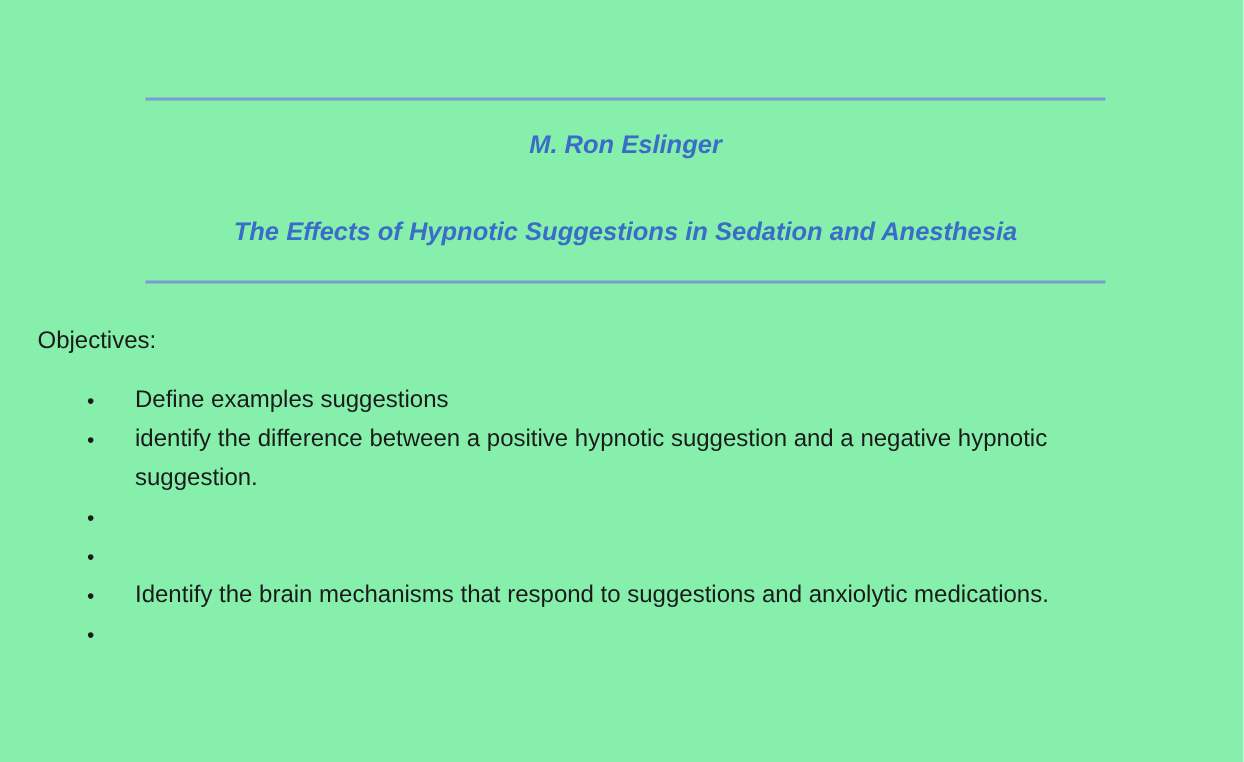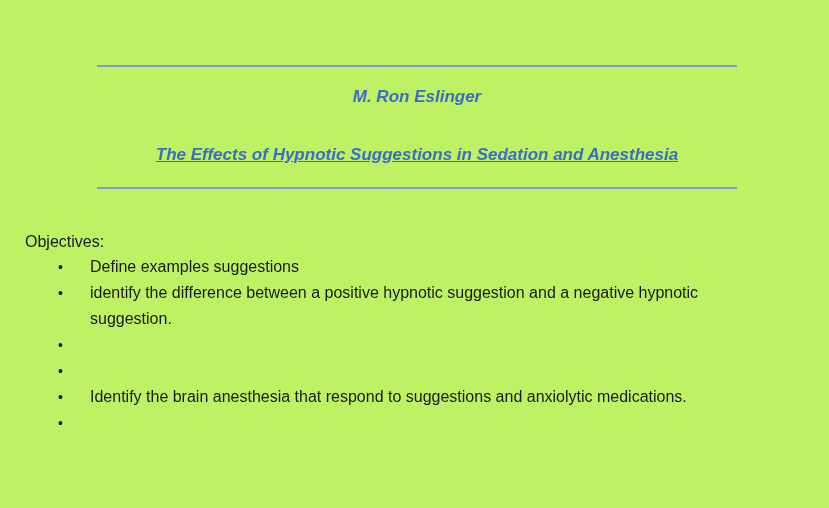--- a/index.html
+++ b/index.html
@@ -5,21 +5,21 @@
   html, body {
     margin: 0;
     padding: 0;
     background: #ffffff;
     font-family: "Liberation Sans", sans-serif;
   }
   .page {
     position: relative;
     width: 829px;
     height: 508px;
-    background: #bef264;
+    background: #86efac;
     overflow: hidden;
   }
   .title-block {
     position: absolute;
     left: 97px;
     top: 65px;
     width: 640px;
     text-align: center;
   }
   .rule {
@@ -34,29 +34,28 @@
     font-style: italic;
     color: #3B6CC7;
   }
   .doc-title {
     margin: 36px 0 0 0;
     font-size: 17px;
     line-height: 22px;
     font-weight: bold;
     font-style: italic;
     color: #3B6CC7;
-    text-decoration: underline;
   }
   .rule-bottom {
     margin-top: 21px;
   }
   .objectives-label {
     position: absolute;
     left: 25px;
-    top: 231px;
+    top: 217px;
     margin: 0;
     font-size: 16px;
     line-height: 22px;
     color: #1A1A1A;
   }
   .objectives-list {
     position: absolute;
     left: 0;
     top: 254px;
     width: 829px;
@@ -107,20 +106,20 @@
       <span class="li-text">identify the difference between a positive hypnotic suggestion and a negative hypnotic suggestion.</span>
     </li>
     <li>
       <span class="bullet">•</span>
     </li>
     <li>
       <span class="bullet">•</span>
     </li>
     <li>
       <span class="bullet">•</span>
-      <span class="li-text">Identify the brain anesthesia that respond to suggestions and anxiolytic medications.</span>
+      <span class="li-text">Identify the brain mechanisms that respond to suggestions and anxiolytic medications.</span>
     </li>
     <li>
       <span class="bullet">•</span>
     </li>
   </ul>
 
 </div>
 
 </body></html>

